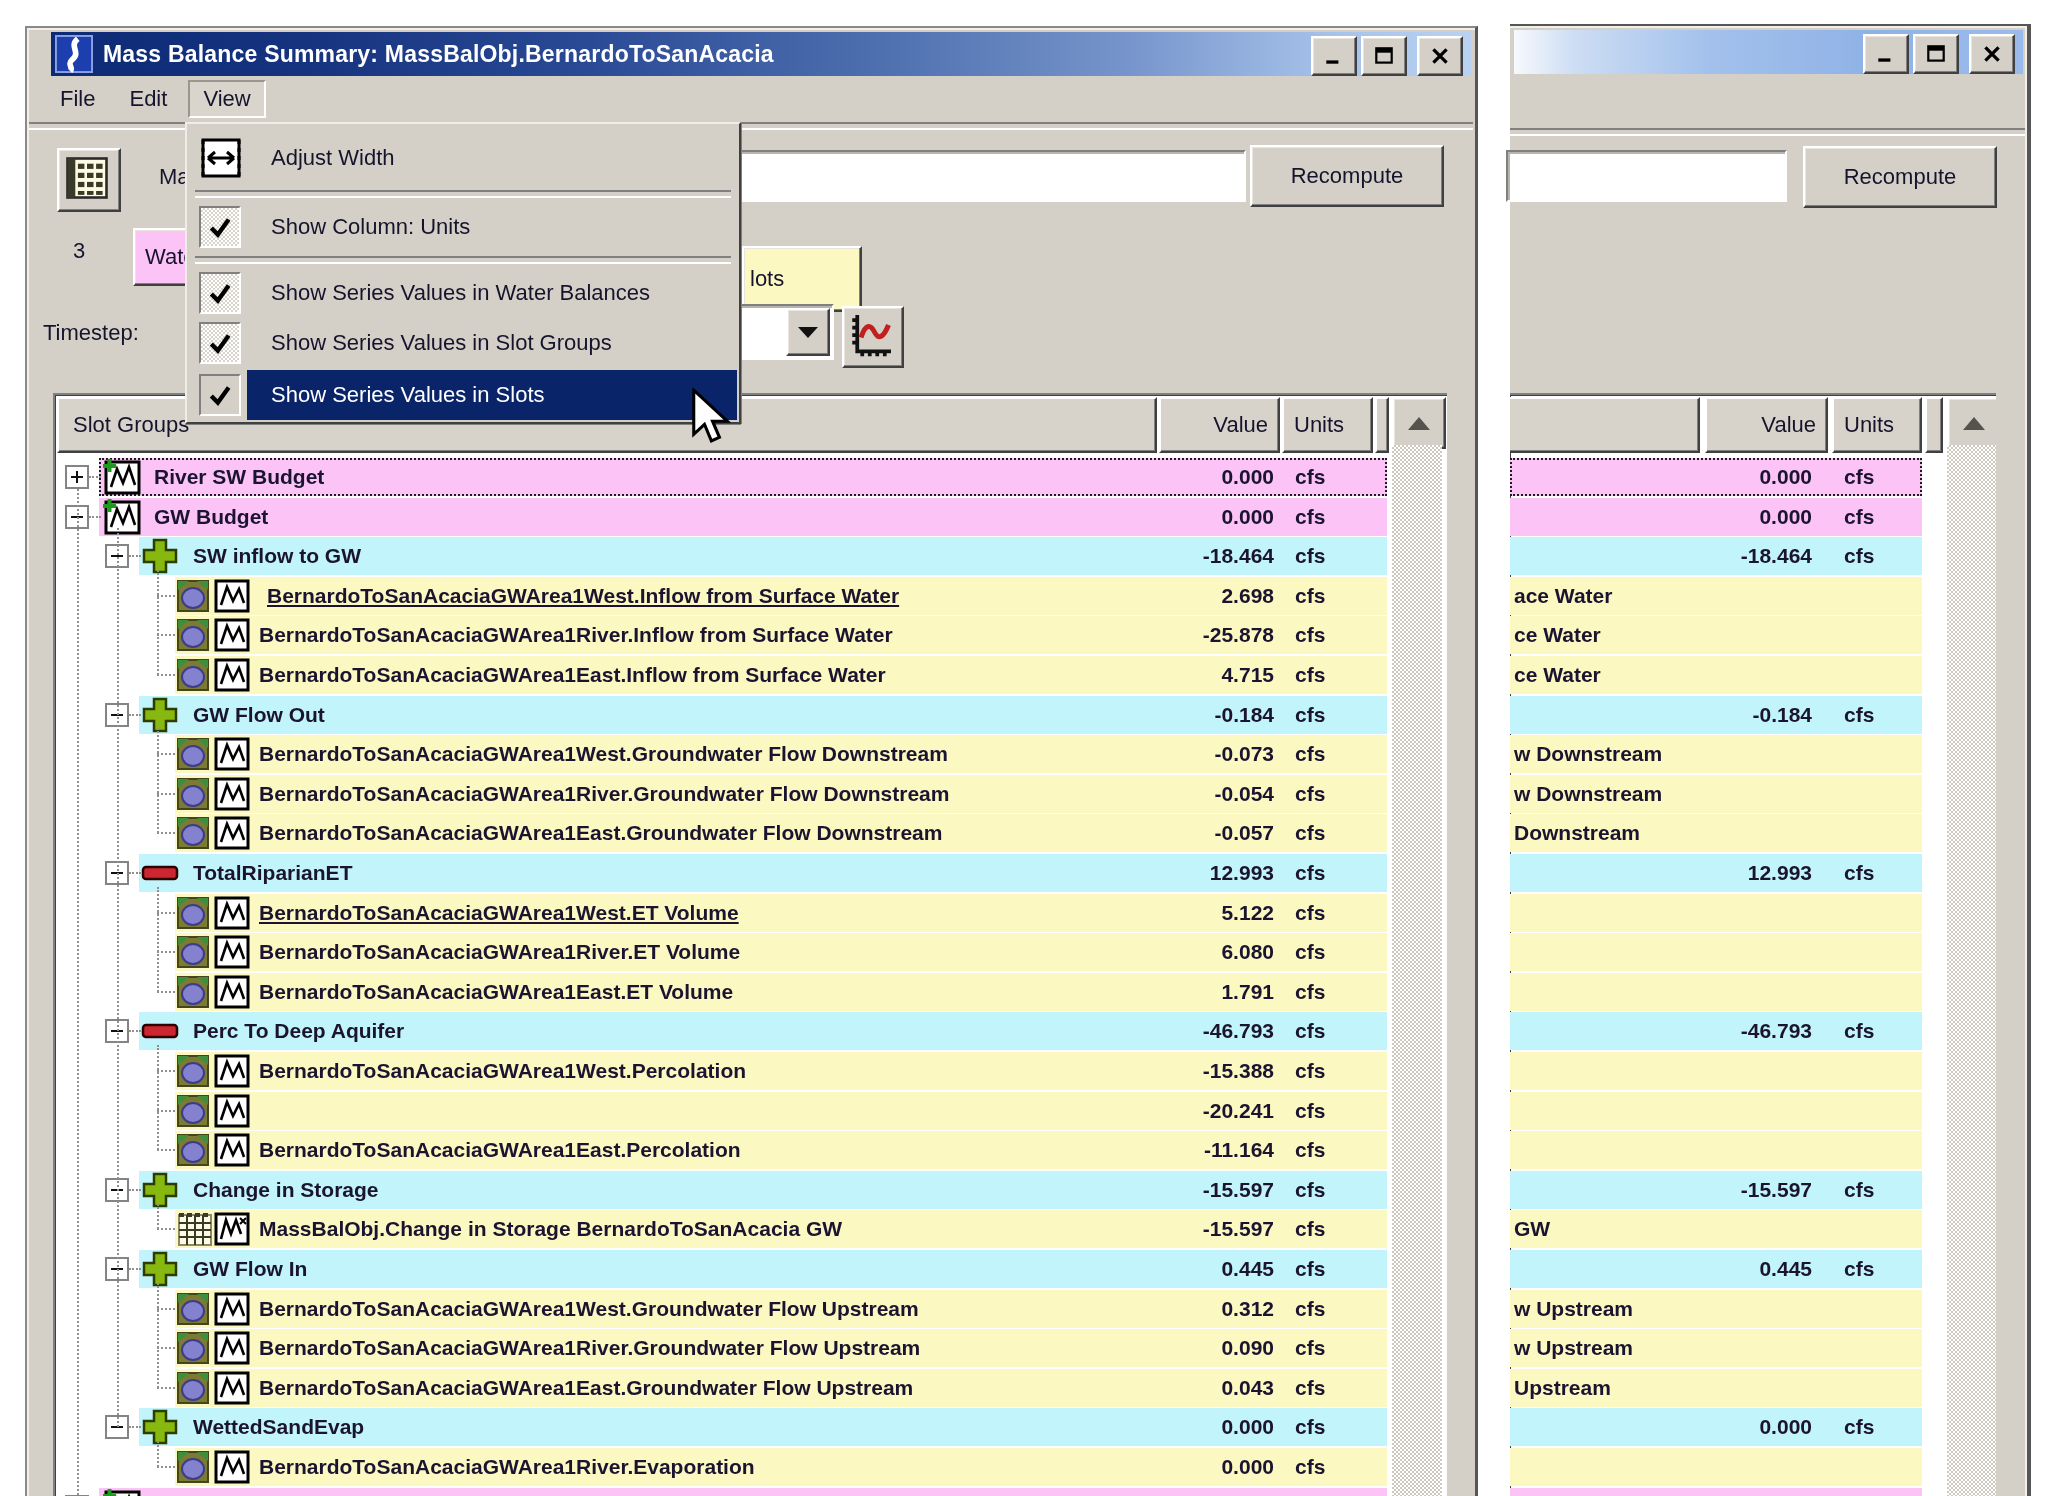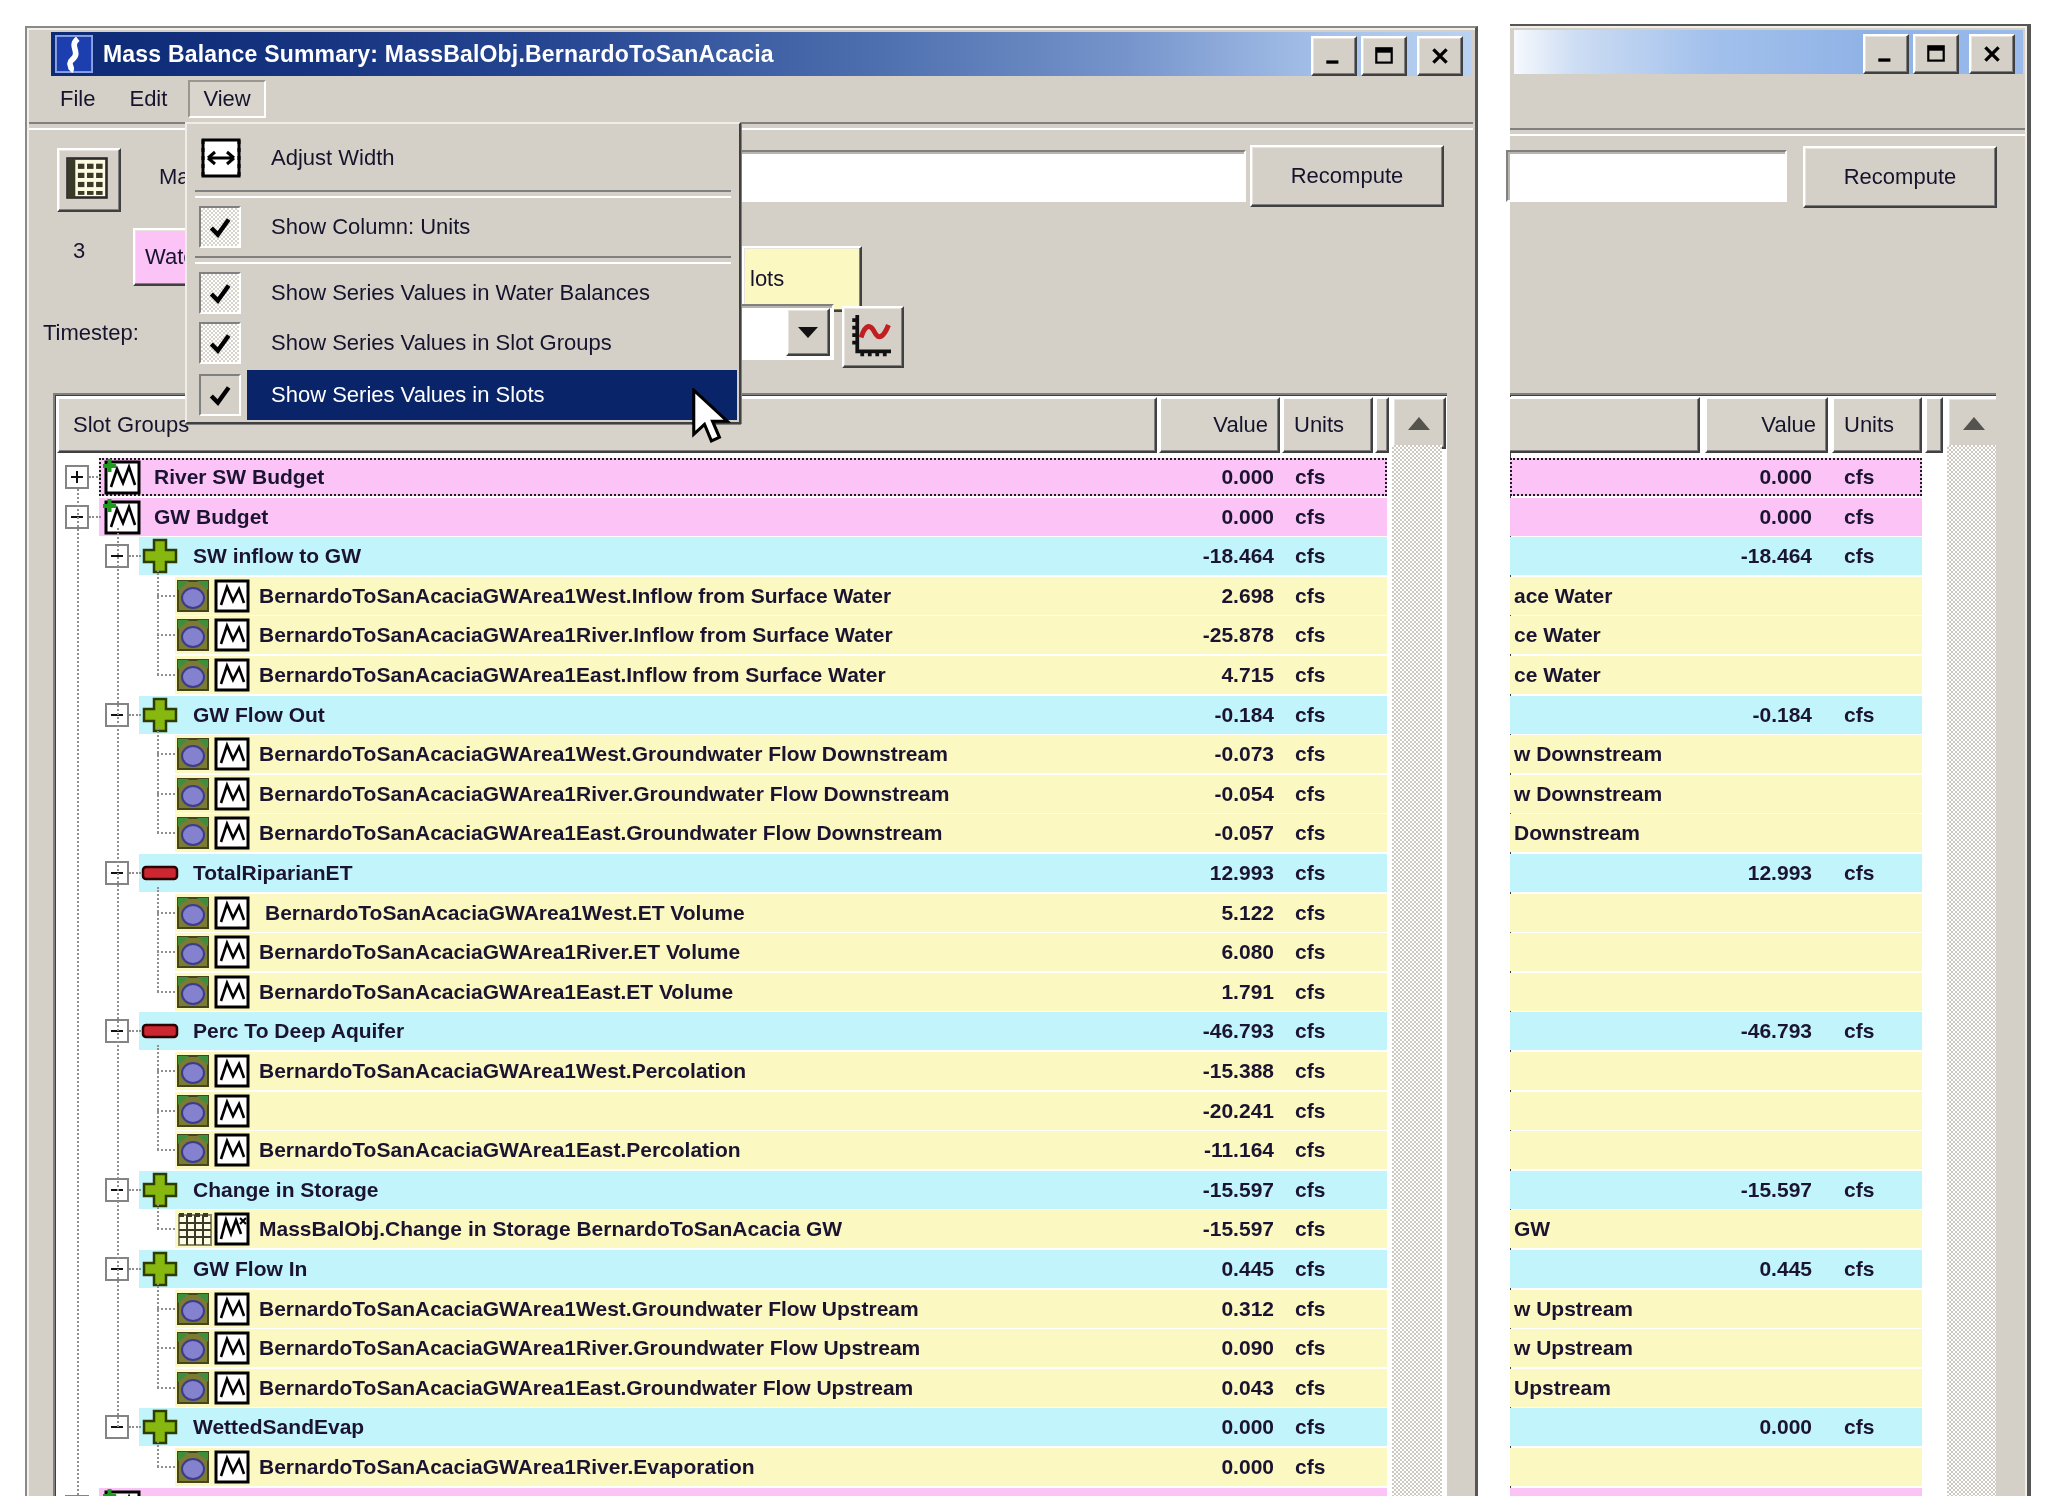--- a/index.html
+++ b/index.html
@@ -258,21 +258,21 @@
                 <path d="M31 1 L20 1 L31 10 Z" fill="#3d8f3d"></path>
                 <ellipse cx="16" cy="18" rx="11" ry="10" fill="#8482cf" stroke="#3c3c8a" stroke-width="2"></ellipse>
               </svg>
             </span>
             <span class="ricon" style="left: 156px; top: 2px;">
               <svg viewBox="0 0 38 36" width="38" height="36">
                 <rect x="3" y="3" width="32" height="30" fill="#fff" stroke="#000" stroke-width="3"></rect>
                 <polyline points="8,27 14,9 20,23 26,11 31,25" fill="none" stroke="#000" stroke-width="2.6"></polyline>
               </svg>
             </span>
-            <span class="rlabel" style="left: 202px;">BernardoToSanAcaciaGWArea1West.Inflow from Surface Water</span>
+            <span class="rlabel" style="left: 210px; text-decoration: underline;">BernardoToSanAcaciaGWArea1West.Inflow from Surface Water</span>
             <span class="rvalue" style="left: 1102px; width: 115px;">2.698</span>
             <span class="runits" style="left: 1238px;">cfs</span>
           </div>
           <div class="trow" style="top: 220.4px; left: 2px; width: 1330px;">
             <div class="band" style="left: 118px; right: 0px; background: rgb(252, 248, 194);"></div>
             <div class="hstub" style="left: 100px; width: 18px; top: 19px;"></div>
             <span class="ricon" style="left: 120px; top: 4px;">
               <svg viewBox="0 0 32 32" width="32" height="32">
                 <rect x="1" y="1" width="30" height="30" fill="#7b7b33" stroke="#45451c" stroke-width="2"></rect>
                 <path d="M1 1 L12 1 L1 10 Z" fill="#3d8f3d"></path>
@@ -414,21 +414,21 @@
                 <path d="M31 1 L20 1 L31 10 Z" fill="#3d8f3d"></path>
                 <ellipse cx="16" cy="18" rx="11" ry="10" fill="#8482cf" stroke="#3c3c8a" stroke-width="2"></ellipse>
               </svg>
             </span>
             <span class="ricon" style="left: 156px; top: 2px;">
               <svg viewBox="0 0 38 36" width="38" height="36">
                 <rect x="3" y="3" width="32" height="30" fill="#fff" stroke="#000" stroke-width="3"></rect>
                 <polyline points="8,27 14,9 20,23 26,11 31,25" fill="none" stroke="#000" stroke-width="2.6"></polyline>
               </svg>
             </span>
-            <span class="rlabel" style="left: 208px;">BernardoToSanAcaciaGWArea1West.ET Volume</span>
+            <span class="rlabel" style="left: 202px; text-decoration: underline;">BernardoToSanAcaciaGWArea1West.ET Volume</span>
             <span class="rvalue" style="left: 1102px; width: 115px;">5.122</span>
             <span class="runits" style="left: 1238px;">cfs</span>
           </div>
           <div class="trow" style="top: 537.2px; left: 2px; width: 1330px;">
             <div class="band" style="left: 118px; right: 0px; background: rgb(252, 248, 194);"></div>
             <div class="hstub" style="left: 100px; width: 18px; top: 19px;"></div>
             <span class="ricon" style="left: 120px; top: 4px;">
               <svg viewBox="0 0 32 32" width="32" height="32">
                 <rect x="1" y="1" width="30" height="30" fill="#7b7b33" stroke="#45451c" stroke-width="2"></rect>
                 <path d="M1 1 L12 1 L1 10 Z" fill="#3d8f3d"></path>

